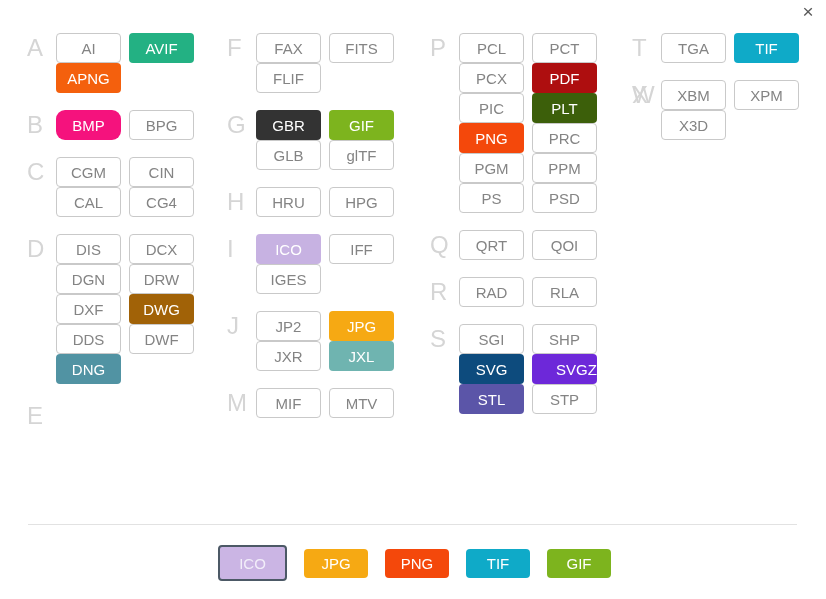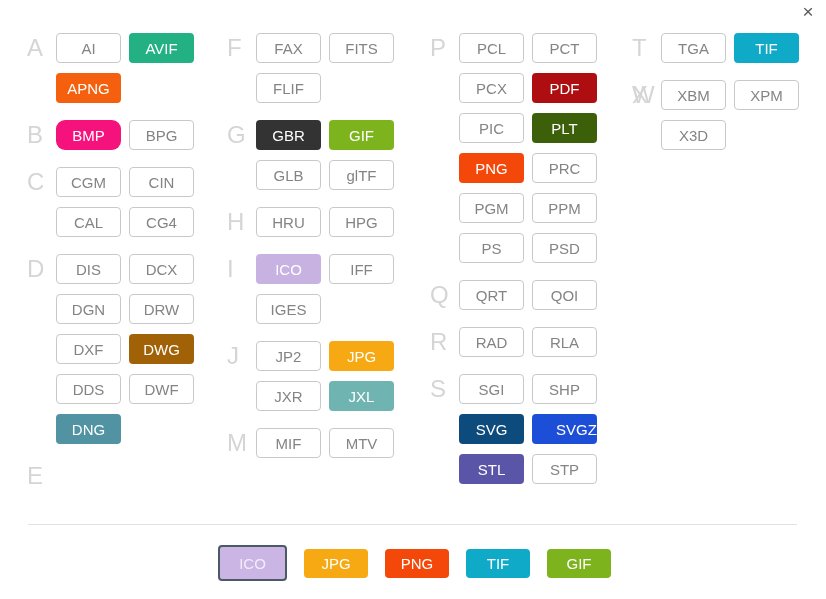--- a/index.html
+++ b/index.html
@@ -3,21 +3,21 @@
 <meta charset="utf-8">
 <style>
   html,body{margin:0;padding:0;background:#fff;font-family:"Liberation Sans",sans-serif;}
   .dialog{position:relative;width:826px;height:599px;background:#fff;overflow:hidden;}
   .close{position:absolute;top:0px;right:6px;width:24px;height:24px;background:none;border:none;
          font-size:19px;color:#5a5a5a;cursor:pointer;padding:0;line-height:24px;font-family:inherit;}
   .col{position:absolute;top:33px;}
   .group{position:relative;padding-left:29px;margin-bottom:17px;}
   .letter{position:absolute;left:0;top:0;width:27px;height:30px;line-height:30px;
           font-size:24px;color:#d5d5d5;}
-  .grid{display:grid;grid-template-columns:65px 65px;gap:10px 8px;}
+  .grid{display:grid;grid-template-columns:65px 65px;gap:0 8px;}
   .fmt{height:30px;box-sizing:border-box;border:1px solid #c9c9c9;border-radius:4px;background:#fff;
        color:#848484;font-size:15px;font-family:inherit;display:flex;align-items:center;
        justify-content:center;cursor:pointer;padding:0;}
   .fmt.hl{border:none;color:#fff;}
   .divider{position:absolute;left:28px;top:524px;width:769px;height:1px;background:#e2e2e2;}
   .footer{position:absolute;left:218px;top:544px;height:38px;display:flex;align-items:center;gap:17px;}
   .fbtn{height:29px;width:64px;box-sizing:border-box;border:none;border-radius:4px;color:#fff;
         font-size:15px;font-family:inherit;display:flex;align-items:center;justify-content:center;
         cursor:pointer;padding:0;}
   .fbtn.sel{height:36px;width:69px;border:2px solid #4c5966;color:#f2eef9;}
@@ -152,21 +152,21 @@
             <button class="fmt">RAD</button>
             <button class="fmt">RLA</button>
           </div>
         </div>
         <div class="group">
           <span class="letter">S</span>
           <div class="grid">
             <button class="fmt">SGI</button>
             <button class="fmt">SHP</button>
             <button class="fmt hl" style="background: rgb(13, 75, 125);">SVG</button>
-            <button class="fmt hl" style="background: #1d4ed8; padding-left: 24px;">SVGZ</button>
+            <button class="fmt hl" style="background: #6d28d9; padding-left: 24px;">SVGZ</button>
             <button class="fmt hl" style="background: rgb(91, 85, 168);">STL</button>
             <button class="fmt">STP</button>
           </div>
         </div>
       </div>
       <div class="col" style="left: 632px;">
         <div class="group">
           <span class="letter">T</span>
           <div class="grid">
             <button class="fmt">TGA</button>

